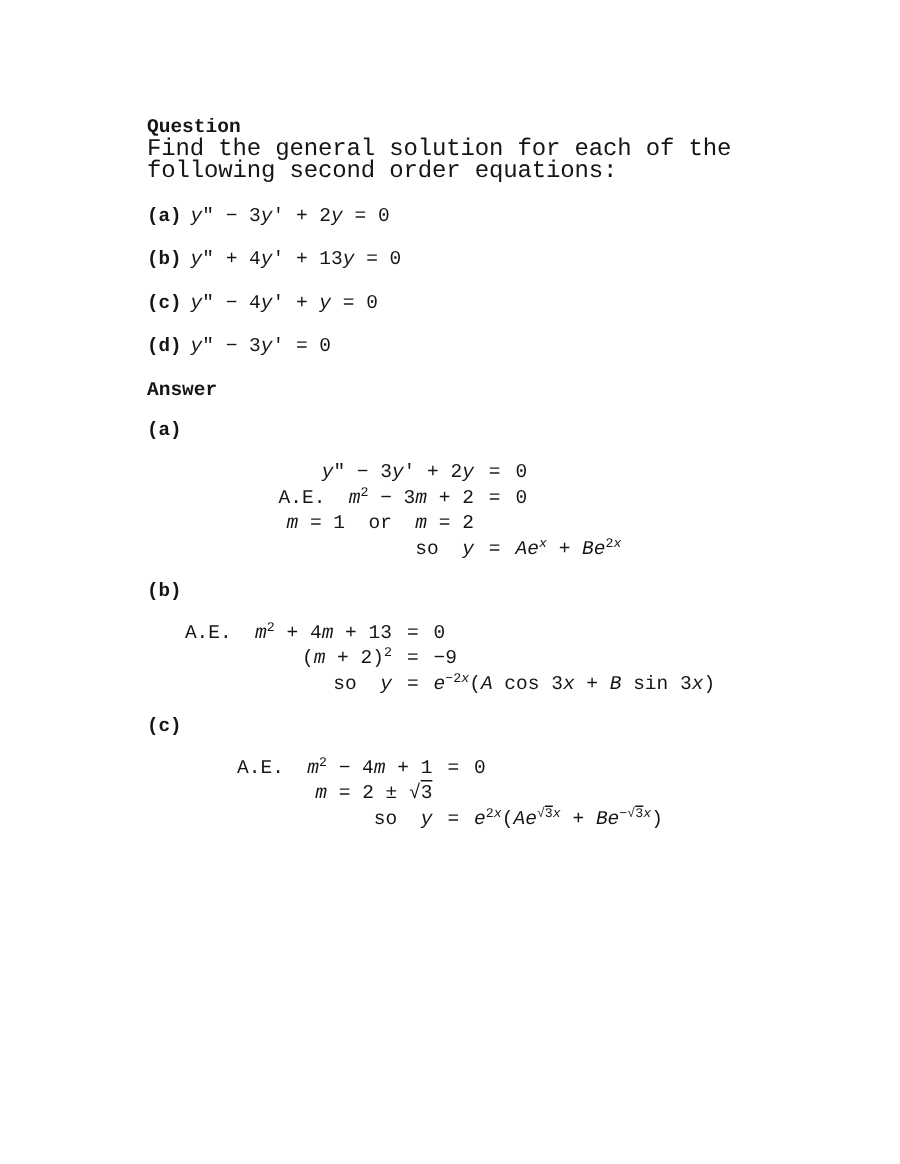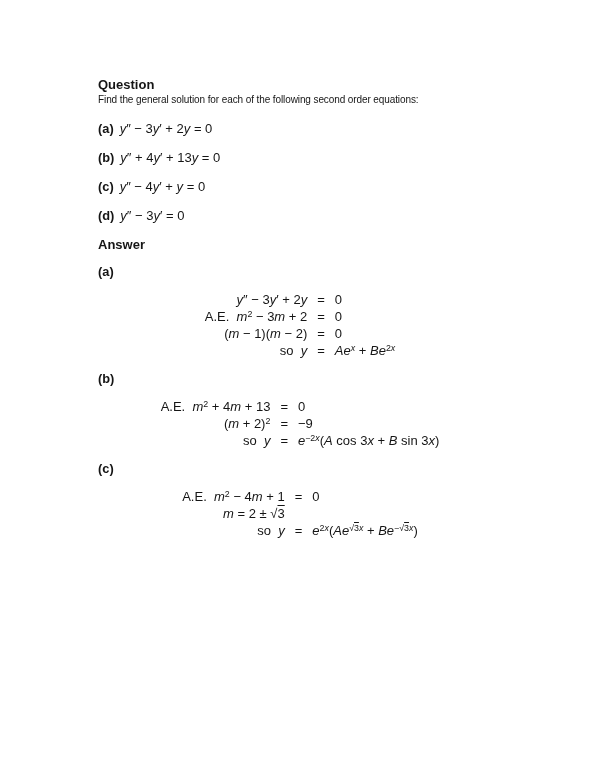--- a/index.html
+++ b/index.html
@@ -1,23 +1,23 @@
 <!DOCTYPE html>
 <html><head>
 <meta charset="utf-8">
 <style>
   html,body{margin:0;padding:0;background:#ffffff;}
   .page{
     position:relative;width:600px;height:663px;background:#ffffff;
-    font-family:Liberation Sans, sans-serif;color:#151515;
+    font-family:Liberation Mono, monospace;color:#151515;
     overflow:hidden;
   }
   .content{position:absolute;left:98px;top:77px;width:404px;}
   .heading{font-weight:bold;font-size:13px;line-height:15px;}
-  .intro{font-size:10px;line-height:15px;letter-spacing:-0.1px;}
+  .intro{font-size:16px;line-height:15px;letter-spacing:-0.1px;}
   .qlist{margin-top:14px;}
   .qitem{display:flex;gap:6px;margin-bottom:14px;line-height:15px;}
   .qitem .lbl{font-weight:bold;font-size:12.8px;}
   .math{font-size:13px;white-space:pre;}
   .math i{font-style:italic;}
   .math .up{font-style:normal;text-align:right;}
   sup{font-size:68%;vertical-align:0.5em;line-height:0;}
   .sqrt{white-space:nowrap;}
   .rad{text-decoration:overline;}
   .answer-title{margin-top:10px;}
@@ -69,26 +69,26 @@
     <td class="m math">=</td>
     <td class="r math">0</td>
   </tr>
 
   <tr>
     <td class="l math"><span class="up">A.E.</span>  <i>m</i><sup>2</sup> − 3<i>m</i> + 2</td>
     <td class="m math">=</td>
     <td class="r math">0</td>
   </tr>
 
+
   <tr>
-    <td class="l math">(<i>m</i> − 1)(<i>m</i> − 2)</td>
-    <td class="m math">=</td>
-    <td class="r math">0</td>
+    <td class="l math"><i>m</i> = 1  <span class="up">or</span>  <i>m</i> = 2</td>
+    <td class="m math"></td>
+    <td class="r math"></td>
   </tr>
-
 
   <tr>
     <td class="l math"><span class="up">so</span>  <i>y</i></td>
     <td class="m math">=</td>
     <td class="r math"><i>Ae</i><sup><i>x</i></sup> + <i>Be</i><sup>2<i>x</i></sup></td>
   </tr>
 </tbody>
           </table>
   </div>
 

